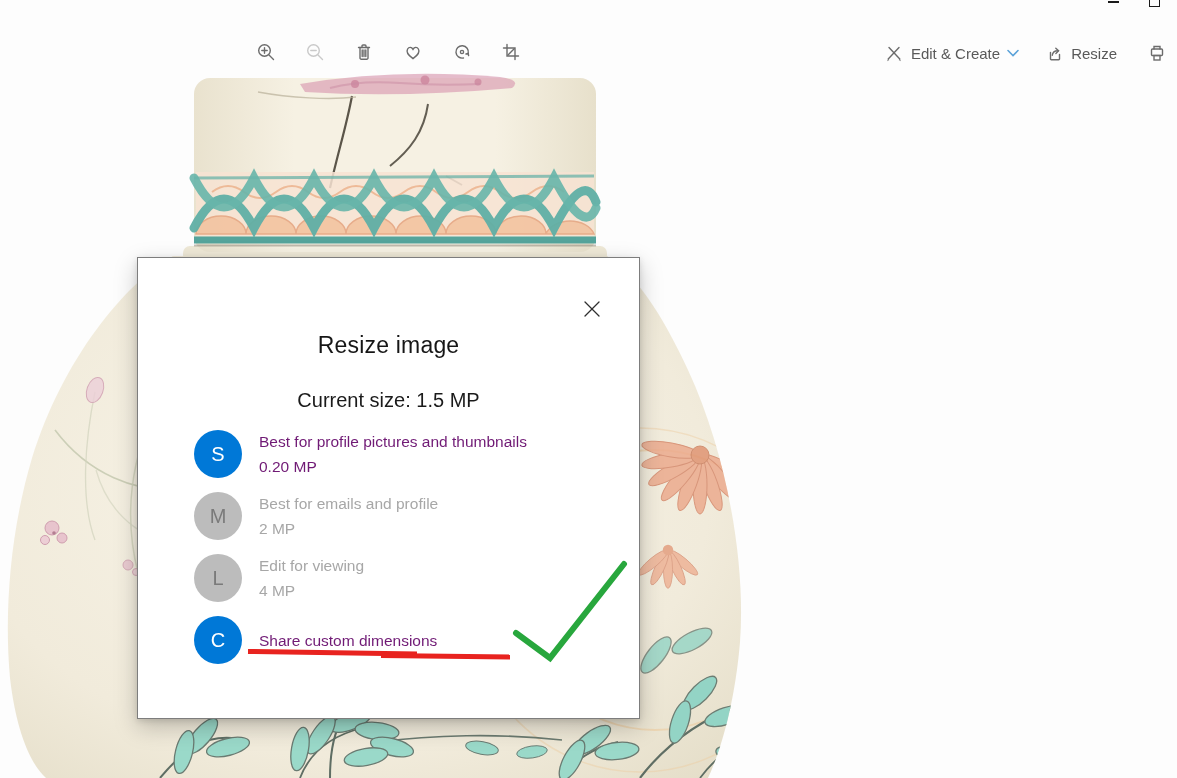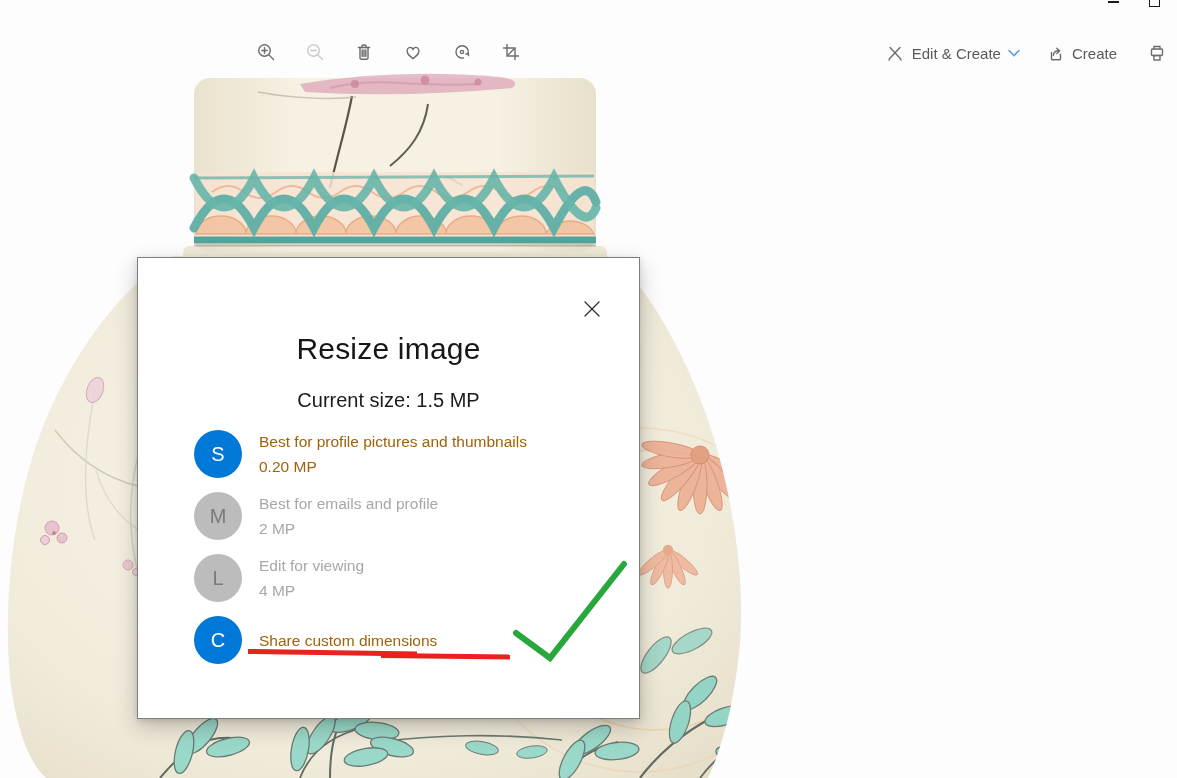--- a/index.html
+++ b/index.html
@@ -26,32 +26,32 @@
   .tool-label { font-size:15px; color:#595959; white-space:nowrap; }
   .tr-btn { display:flex; align-items:center; cursor:pointer; }
   .gap6 { width:7px; } .gap24 { width:25px; } .gap30 { width:30px; }
 
   
   .dialog { position:absolute; left:137px; top:257px; width:503px; height:462px;
             background:#ffffff; border:1px solid #7d7d7d; z-index:10;
             box-shadow:0 8px 22px rgba(0,0,0,0.22), 0 2px 6px rgba(0,0,0,0.12); }
   .dlg-close { position:absolute; left:444px; top:41px; width:20px; height:20px; cursor:pointer; }
   .dlg-title { position:absolute; top:74px; left:0; width:100%; text-align:center;
-               font-size:30px; font-weight:300; color:#161616; letter-spacing:0.2px; }
+               font-size:23px; font-weight:300; color:#161616; letter-spacing:0.2px; }
   .dlg-sub { position:absolute; top:131px; left:0; width:100%; text-align:center;
              font-size:20px; color:#1b1b1b; }
   .options { position:absolute; top:172px; left:56px; right:16px;
              display:flex; flex-direction:column; gap:14px; }
   .option { display:flex; align-items:center; gap:17px; height:48px; cursor:pointer; }
   .badge { width:48px; height:48px; border-radius:50%; flex:0 0 48px;
            display:flex; align-items:center; justify-content:center; font-size:20px; }
   .badge-blue { background:#0078d7; color:#ffffff; }
   .badge-gray { background:#bcbcbc; color:#7a7a7a; }
   .opt-text { font-size:15.5px; line-height:25px; }
-  .opt-enabled .opt-text { color:#a16207; }
+  .opt-enabled .opt-text { color:#701a75; }
   .opt-disabled .opt-text { color:#a7a7a7; }
 
   
   .annotations { position:absolute; left:0; top:0; width:1177px; height:778px;
                  z-index:20; pointer-events:none; }
 </style>
 </head>
 <body>
 
 <div class="app">
@@ -261,21 +261,21 @@
         </svg>
       </div>
       <span class="gap24"></span>
       <div class="tr-btn">
         <svg width="20" height="20" viewBox="0 0 20 20" class="icon-stroke">
           <path d="M6.5,9.5 V16 a0.8,0.8 0 0 0 0.8,0.8 h7.4 a0.8,0.8 0 0 0 0.8,-0.8 V11.5"></path>
           <path d="M8.3,12.2 C8.6,9.4 10.8,7.6 14.2,7.7"></path>
           <path d="M11.8,5.2 L14.6,7.8 L11.9,10.4"></path>
         </svg>
         <span class="gap6"></span>
-        <span class="tool-label">Create</span>
+        <span class="tool-label">Resize</span>
       </div>
       <span class="gap30"></span>
       <div class="tool-btn">
         <svg width="20" height="20" viewBox="0 0 20 20" class="icon-stroke">
           <path d="M7,6 V3.5 h6 V6"></path>
           <rect x="4.5" y="6" width="11" height="6.5" rx="1"></rect>
           <rect x="7" y="12.5" width="6" height="4.5"></rect>
         </svg>
       </div>
     </div>

